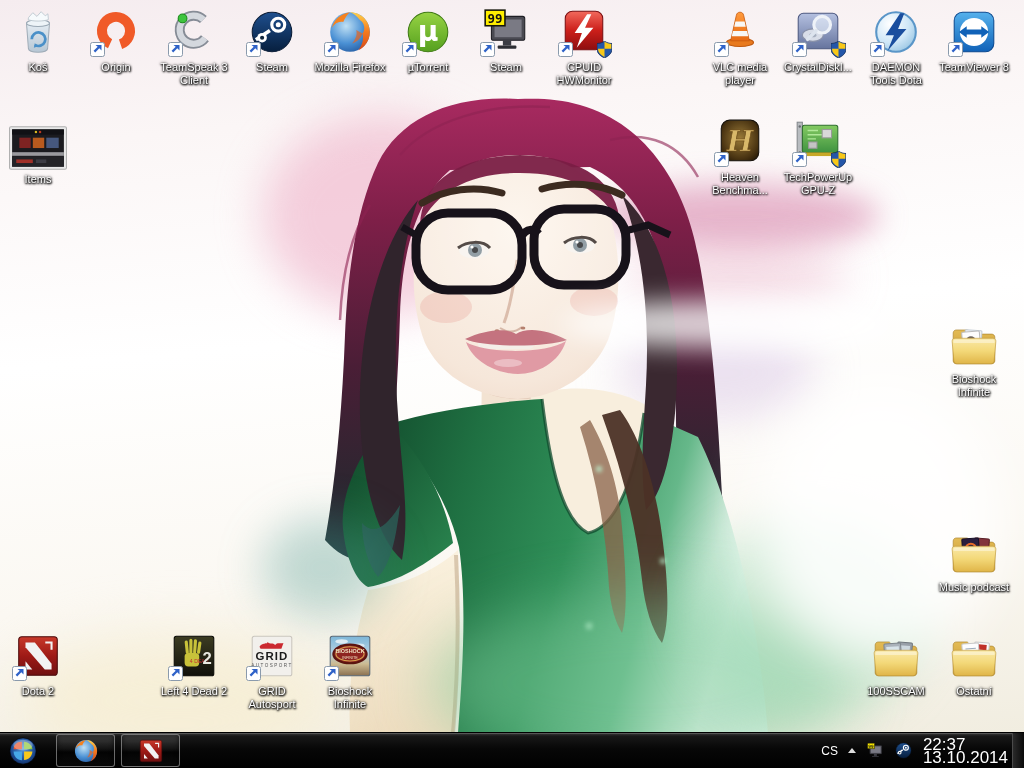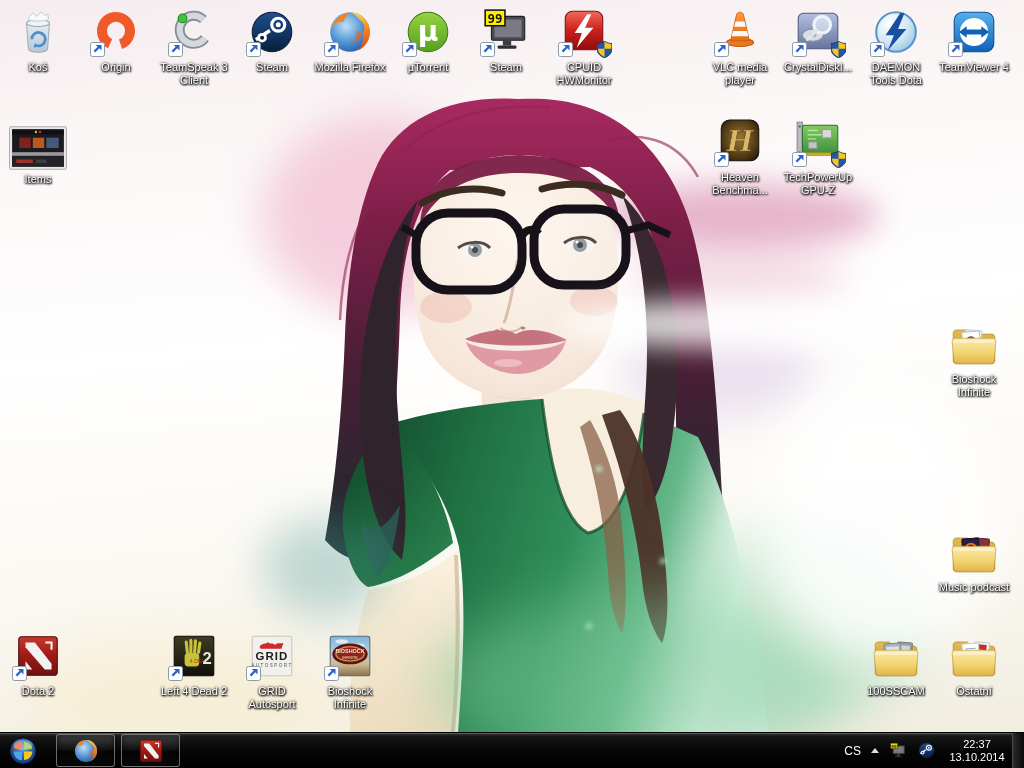--- a/index.html
+++ b/index.html
@@ -38,21 +38,21 @@
     background:linear-gradient(#3c3c3c,#181818 9%,#070707 45%,#000 100%);
     border-top:1px solid #000;box-shadow:inset 0 1px 0 rgba(255,255,255,.16)}
   .start{position:absolute;left:3px;top:0;width:40px;height:35px;display:flex;align-items:center;justify-content:center}
   .apps{position:absolute;left:56px;top:1px;display:flex;gap:6px}
   .tb-btn{width:57px;height:31px;border:1px solid rgba(150,150,150,.7);border-radius:3px;
     background:linear-gradient(rgba(255,255,255,.17),rgba(255,255,255,.05) 45%,rgba(0,0,0,.28) 55%,rgba(255,255,255,.04));
     display:flex;align-items:center;justify-content:center;box-shadow:inset 0 0 5px rgba(0,0,0,.65)}
   .tray{position:absolute;right:16px;top:0;height:35px;display:flex;align-items:center;gap:10px;color:#fff}
   .tray-lang{font-size:12px;text-shadow:0 1px 1px #000}
   .tray-arrow{width:0;height:0;border-left:4px solid transparent;border-right:4px solid transparent;border-bottom:5px solid #ddd}
-  .clock{font-size:11px;line-height:13px;text-align:center;text-shadow:0 1px 1px #000;min-width:62px}
+  .clock{font-size:17px;line-height:13px;text-align:left;text-shadow:0 1px 1px #000;min-width:62px}
   .show-desktop{position:absolute;right:0;top:0;width:11px;height:35px;border-left:1px solid #4a4a4a;
     background:linear-gradient(90deg,#2a2a2a,#0a0a0a)}
 </style>
 </head>
 <body>
 
 <svg width="0" height="0" style="position:absolute" aria-hidden="true">
 <defs>
   <linearGradient id="g-fold-back" x1="0" y1="0" x2="0" y2="1">
         <stop offset="0" stop-color="#e3bb55"></stop>
@@ -455,21 +455,21 @@
     <div class="ic">
       <svg width="50" height="52" viewBox="0 0 48 48">
         <rect x="5" y="5" width="38" height="38" rx="8" fill="url(#g-tv)" stroke="#0c4a90"></rect>
         <circle cx="24" cy="24" r="13.5" fill="#fff"></circle>
         <path d="M9.5 24 L17 18.5 L17 21.5 L31 21.5 L31 18.5 L38.5 24 L31 29.5 L31 26.5 L17 26.5 L17 29.5 Z" fill="#1062b8"></path>
       </svg>
       <svg class="sc" viewBox="0 0 15 15">
           <use href="#sc-arrow"></use>
         </svg>
     </div>
-    <div class="lbl">TeamViewer 4</div>
+    <div class="lbl">TeamViewer 8</div>
   </div>
 
   <div class="di" style="left:0px;top:118px">
     <div class="ic wide">
       <svg width="58" height="46" viewBox="0 0 56 44">
         <rect x="0.5" y="2.5" width="55" height="41" rx="1.5" fill="#e8e8e8" stroke="#b0b0b0"></rect>
         <rect x="3" y="5" width="50" height="36" fill="#1b1b1f"></rect>
         <rect x="3" y="5" width="50" height="5" fill="#111115"></rect>
         <circle cx="26" cy="7.5" r="1.2" fill="#d8b820"></circle>
           <circle cx="30" cy="7.5" r="1.2" fill="#b83820"></circle>

